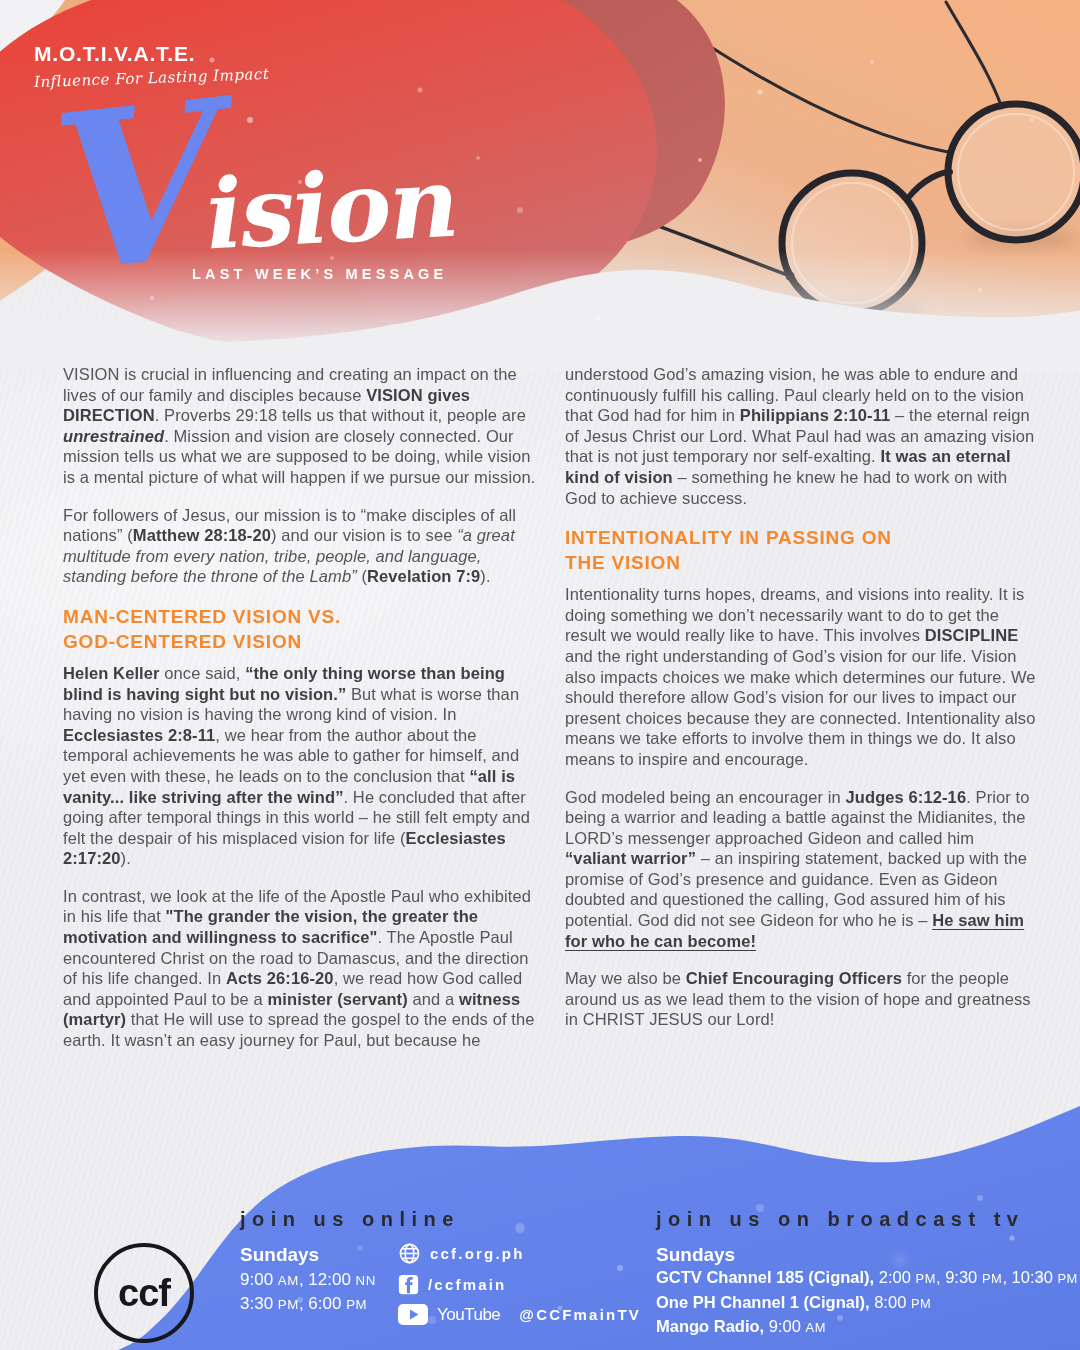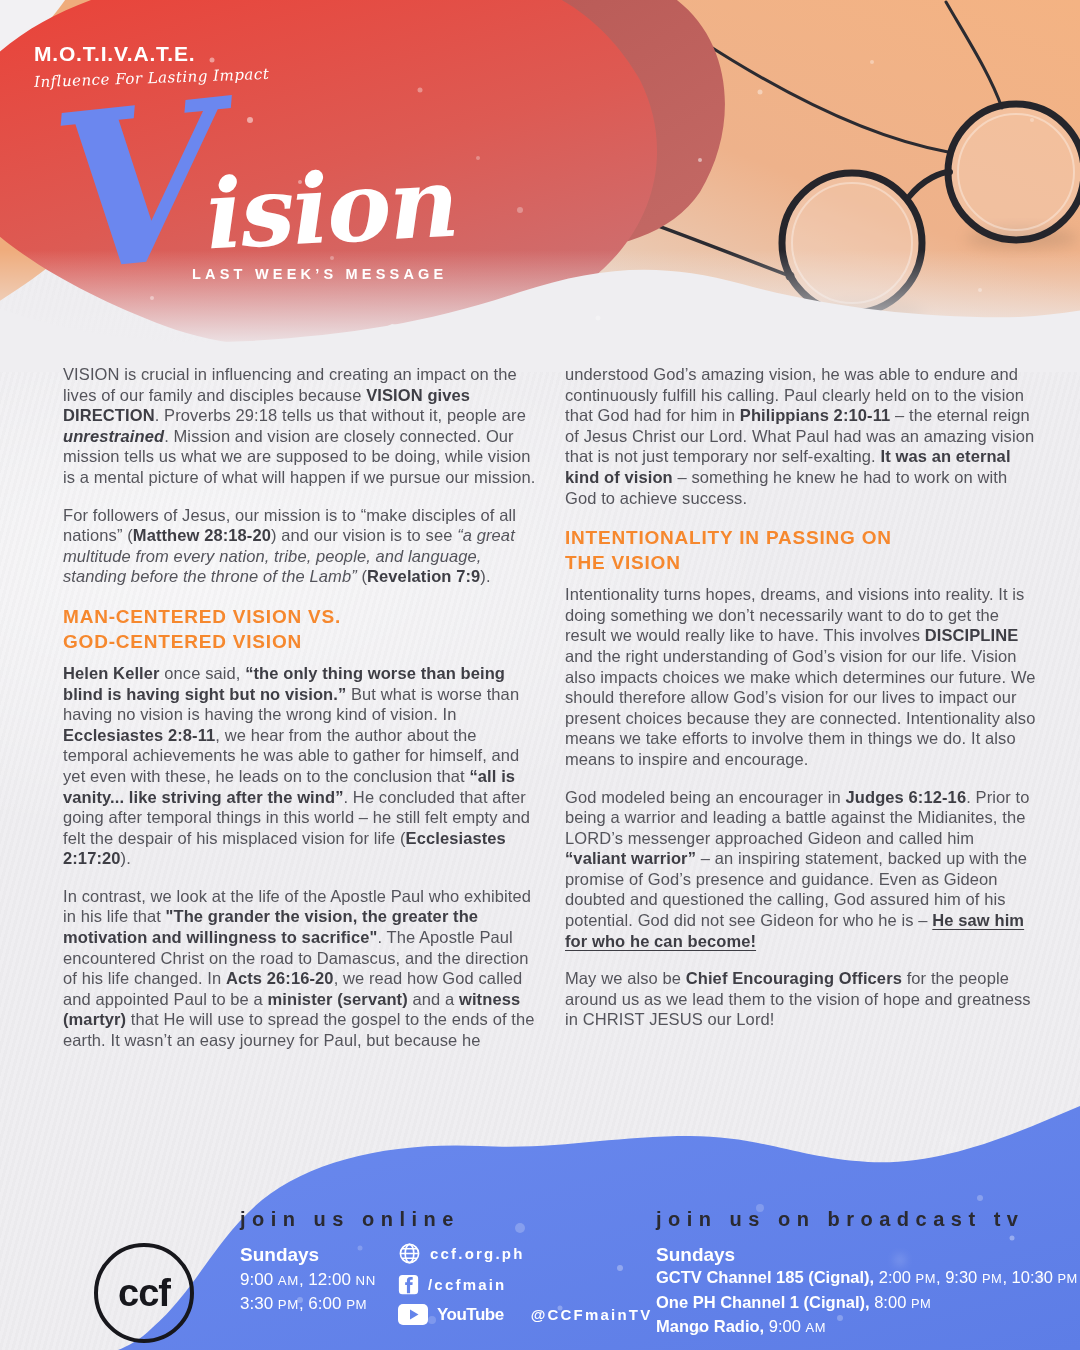--- a/index.html
+++ b/index.html
@@ -36,21 +36,21 @@
   .ftr-head{font-size:20px;font-weight:700;letter-spacing:6.5px;color:#2a2a31;}
   .ftr-day{font-size:19px;font-weight:700;color:#fff;margin:13px 0 2px 0;}
   .ftr-line{font-size:17px;line-height:23px;color:#fff;}
   .ftr-line .b{color:#fff;}
   .online-col{position:absolute;left:240px;top:1208px;width:360px;}
   .broadcast-col{position:absolute;left:656px;top:1208px;width:440px;}
   .broadcast-col .ftr-line{font-size:16.5px;line-height:22.5px;}
   .links{position:absolute;left:398px;top:1242px;display:flex;flex-direction:column;gap:9px;}
   .link-row{display:flex;align-items:center;gap:9px;color:#fff;}
   .link-label{font-size:15px;font-weight:700;letter-spacing:2.2px;color:#fff;}
-  .yt-word{font-size:17px;font-weight:700;letter-spacing:-.5px;margin-right:18px;}
+  .yt-word{font-size:17px;font-weight:400;letter-spacing:-.5px;margin-right:10px;}
 </style>
 </head>
 <body>
 
 <div class="page">
 
   <svg class="hdr-svg" width="1080" height="372" viewBox="0 0 1080 372">
     <defs>
       <linearGradient id="photoGrad" x1="1" y1="0" x2="0.15" y2="1">
         <stop offset="0" stop-color="#f4b383"></stop>

